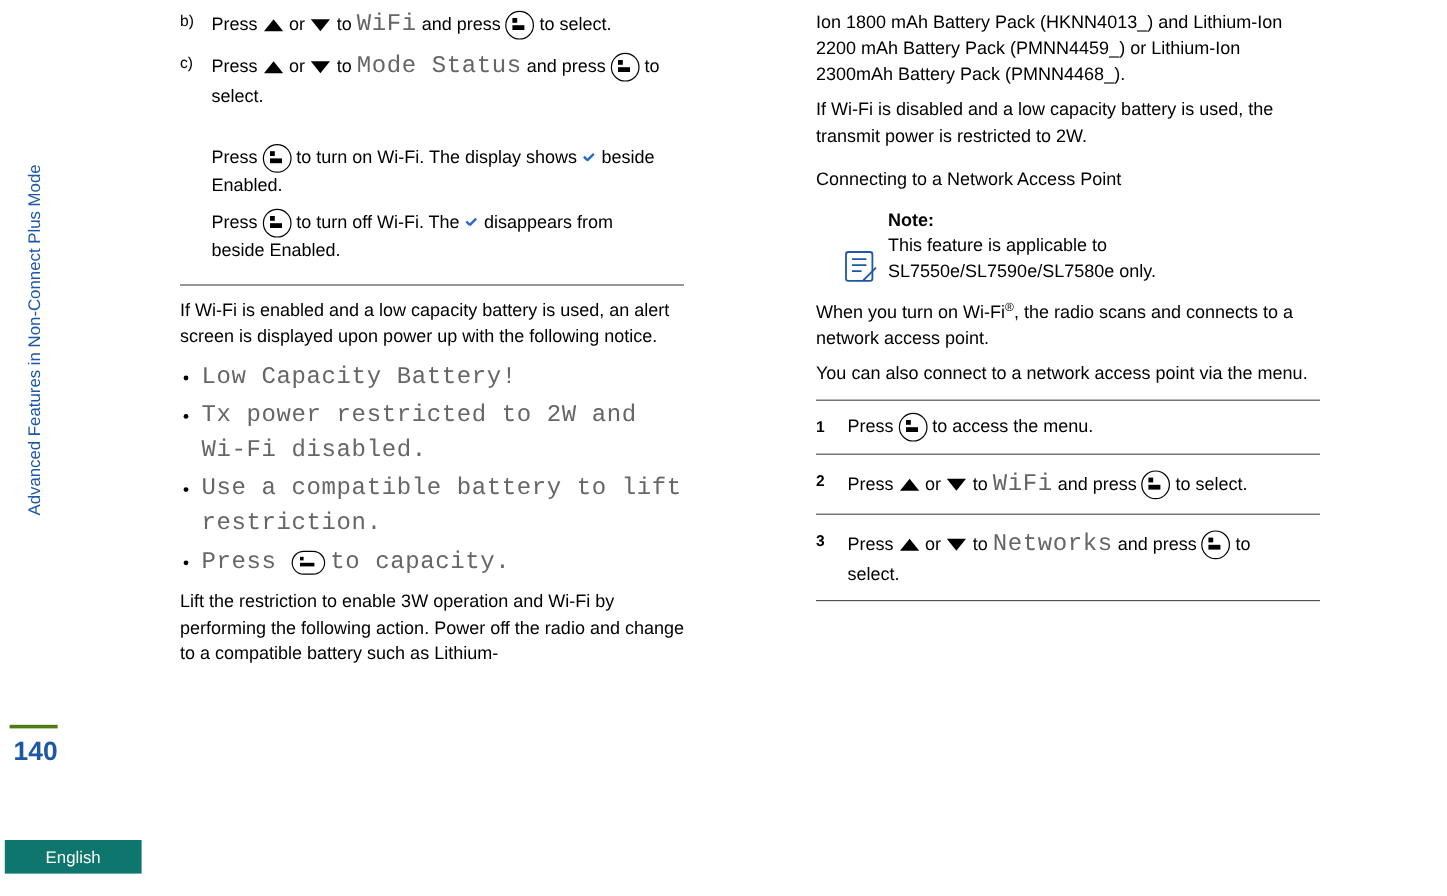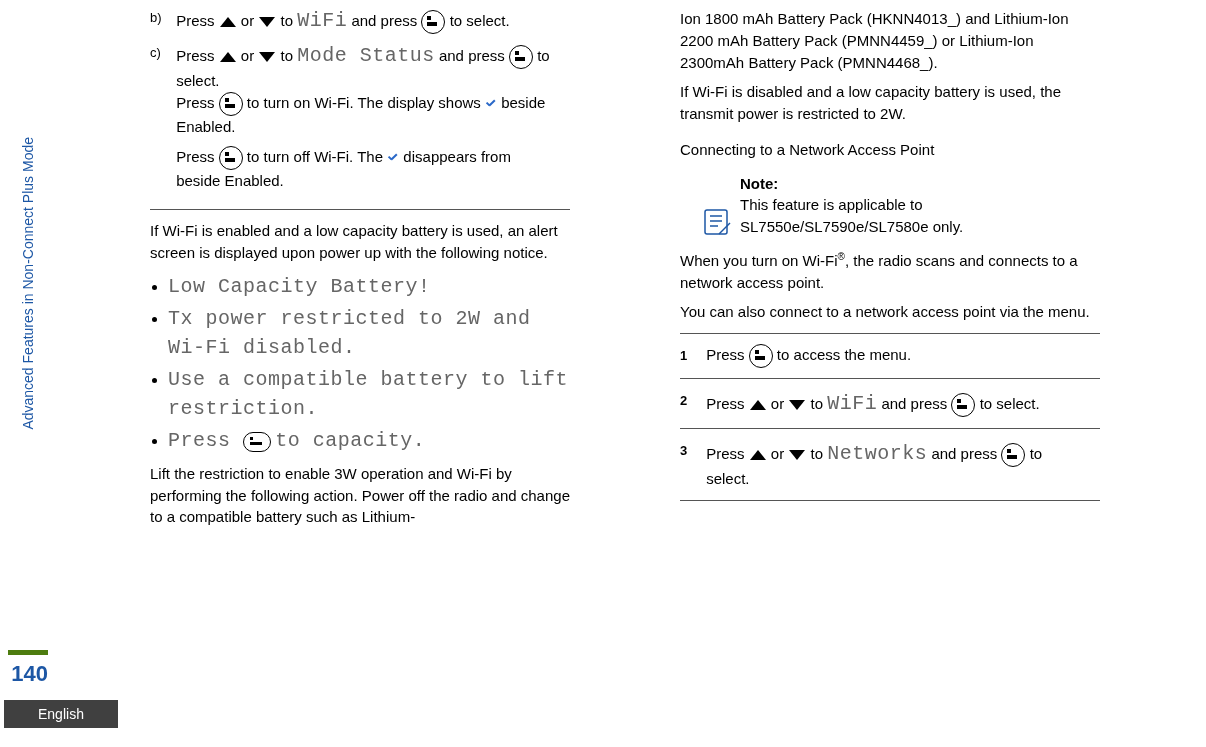--- a/index.html
+++ b/index.html
@@ -1,21 +1,21 @@
 <!DOCTYPE html>
 <html><head>
 <meta charset="utf-8">
 <style>
   html,body{margin:0;padding:0;background:#fff;font-family:Arial,Helvetica,sans-serif;color:#000;width:1206px;height:747px;overflow:hidden}
   .page{position:relative;width:1206px;height:747px}
   
   .tab-chapter{position:absolute;left:18px;top:30px;width:20px;height:400px;display:flex;align-items:flex-end;justify-content:center}
   .tab-chapter span{font-size:14px;color:#1d57a5;writing-mode:vertical-rl;transform:rotate(180deg)}
-  .pagenum{position:absolute;left:8px;top:650px;color:#1d57a5;font-size:22px;font-weight:bold;border-top:5px solid #4d7c0f;padding-top:6px;width:40px;text-align:right}
-  .lang{position:absolute;left:4px;top:700px;background:#404040;color:#fff;font-size:14px;padding:6px 34px}
+  .pagenum{position:absolute;left:8px;top:604px;color:#1d57a5;font-size:22px;font-weight:bold;border-top:3px solid #4d7c0f;padding-top:6px;width:40px;text-align:right}
+  .lang{position:absolute;left:4px;top:700px;background:#0f766e;color:#fff;font-size:14px;padding:6px 34px}
   
   .col{position:absolute;top:0;width:420px;font-size:15px;line-height:1.45}
   .col1{left:150px}
   .col2{left:680px}
   p{margin:8px 0}
   .step-label{display:inline-block;width:22px;vertical-align:top;font-size:13px;margin-top:3px}
   .step-num{display:inline-block;width:22px;vertical-align:top;font-weight:bold;font-size:13px;margin-top:3px}
   .step-body{display:inline-block;width:380px;vertical-align:top}
   .step-row{margin:6px 0}
   .rule{border-top:1px solid #555;margin:10px 0;height:0}
@@ -82,21 +82,21 @@
           </svg>
         <span> or </span>
         <svg class="ic ic-dn" viewBox="0 0 18 12">
             <polygon points="1,1 17,1 9,11"></polygon>
           </svg>
         <span> to </span>
         <span class="disp">Mode Status</span>
         <span> and press </span>
         <span class="ic-ok"></span>
         <span> to select.</span>
-        <p style="margin-top:0">
+        <p style="margin-top:28px">
           <span>Press </span>
           <span class="ic-ok"></span>
           <span> to turn on Wi-Fi. The display shows </span>
           <span class="ic-check"></span>
           <span> beside Enabled.</span>
         </p>
         <p>
           <span>Press </span>
           <span class="ic-ok"></span>
           <span> to turn off Wi-Fi. The </span>

